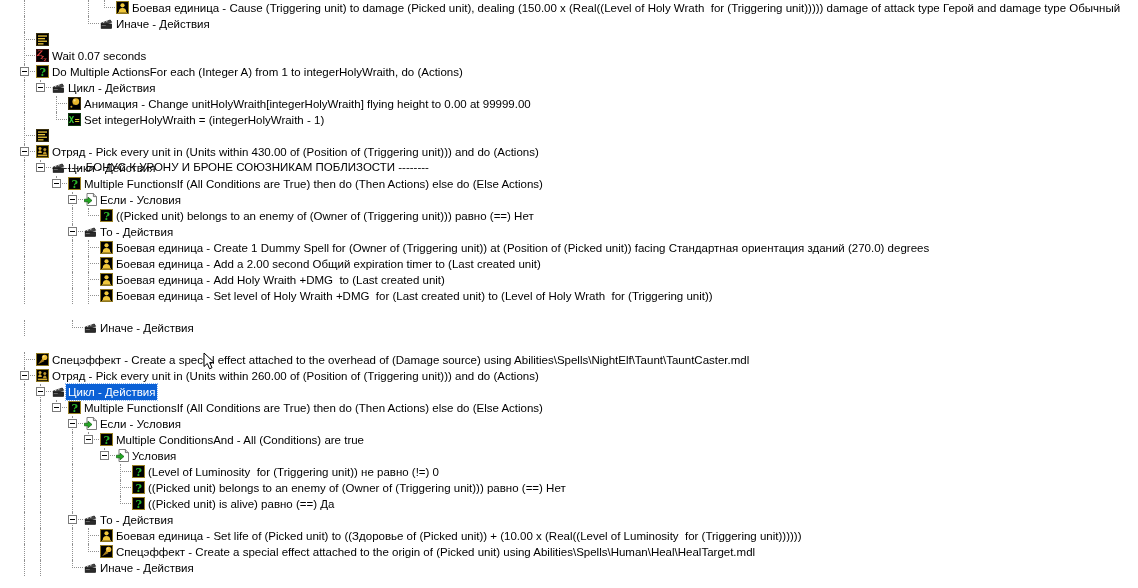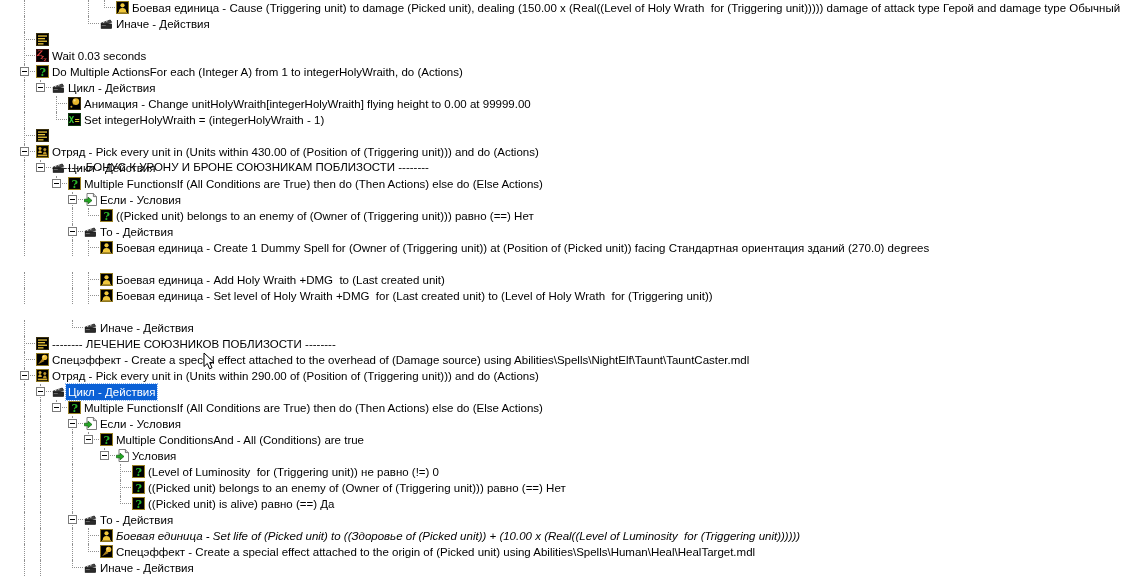--- a/index.html
+++ b/index.html
@@ -86,21 +86,21 @@
       <div class="vline" style="left: 24px; top: 0px; height: 16px;"></div>
       <div class="hstub" style="left: 24px; width: 11px;"></div>
       <span class="icon" style="left: 36px;">
         <svg width="13" height="13" viewBox="0 0 13 13">
           <rect x="0.5" y="0.5" width="12" height="12" fill="#000" stroke="#3a1010"></rect>
           <text x="1" y="7" font-family="DejaVu Serif,serif" font-style="italic" font-weight="bold" font-size="7.5" fill="#e04040">Z</text>
           <text x="4.6" y="9.6" font-family="DejaVu Serif,serif" font-style="italic" font-weight="bold" font-size="6" fill="#e04040">z</text>
           <text x="7.8" y="11.8" font-family="DejaVu Serif,serif" font-style="italic" font-weight="bold" font-size="5" fill="#e04040">z</text>
         </svg>
       </span>
-      <span class="row-text" style="left: 50px;">Wait 0.03 seconds</span>
+      <span class="row-text" style="left: 50px;">Wait 0.07 seconds</span>
     </div>
     <div class="row" style="top: 64px;">
       <div class="vline" style="left: 24px; top: 0px; height: 16px;"></div>
       <div class="hstub" style="left: 24px; width: 11px;"></div>
       <div class="ebox" style="left: 20px;">
         <div class="minus"></div>
       </div>
       <span class="icon" style="left: 36px;">
         <svg width="13" height="13" viewBox="0 0 13 13">
           <rect x="0.5" y="0.5" width="12" height="12" fill="#000" stroke="#9a8224"></rect>
@@ -275,78 +275,79 @@
       <span class="icon" style="left: 100px;">
         <svg width="13" height="13" viewBox="0 0 13 13">
           <rect x="0.5" y="0.5" width="12" height="12" fill="#000" stroke="#8f7820"></rect>
           <circle cx="6.5" cy="4.3" r="2.1" fill="#f0c83c"></circle>
           <path d="M2.7 11.3 C2.7 8.2 4.2 7 6.5 7 C8.8 7 10.3 8.2 10.3 11.3 Z" fill="#f0c83c"></path>
           <rect x="2" y="11" width="9" height="1" fill="#b08f28"></rect>
         </svg>
       </span>
       <span class="row-text" style="left: 114px;">Боевая единица - Create 1 Dummy Spell for (Owner of (Triggering unit)) at (Position of (Picked unit)) facing Стандартная ориентация зданий (270.0) degrees</span>
     </div>
-    <div class="row" style="top: 272px;">
+    <div class="row" style="top: 256px;">
       <div class="vline" style="left: 24px; top: 0px; height: 16px;"></div>
       <div class="vline" style="left: 72px; top: 0px; height: 16px;"></div>
       <div class="vline" style="left: 88px; top: 0px; height: 16px;"></div>
       <div class="hstub" style="left: 88px; width: 11px;"></div>
       <span class="icon" style="left: 100px;">
         <svg width="13" height="13" viewBox="0 0 13 13">
           <rect x="0.5" y="0.5" width="12" height="12" fill="#000" stroke="#8f7820"></rect>
           <circle cx="6.5" cy="4.3" r="2.1" fill="#f0c83c"></circle>
           <path d="M2.7 11.3 C2.7 8.2 4.2 7 6.5 7 C8.8 7 10.3 8.2 10.3 11.3 Z" fill="#f0c83c"></path>
           <rect x="2" y="11" width="9" height="1" fill="#b08f28"></rect>
         </svg>
       </span>
-      <span class="row-text" style="left: 114px;">Боевая единица - Add Holy Wraith +DMG  to (Last created unit)</span>
-    </div>
-    <div class="row" style="top: 288px;">
+      <span class="row-text" style="left: 114px;">Боевая единица - Add a 2.00 second Общий expiration timer to (Last created unit)</span>
+    </div>
+    <div class="row" style="top: 272px;">
       <div class="vline" style="left: 24px; top: 0px; height: 16px;"></div>
       <div class="vline" style="left: 72px; top: 0px; height: 16px;"></div>
       <div class="vline" style="left: 88px; top: 0px; height: 16px;"></div>
       <div class="hstub" style="left: 88px; width: 11px;"></div>
       <span class="icon" style="left: 100px;">
         <svg width="13" height="13" viewBox="0 0 13 13">
           <rect x="0.5" y="0.5" width="12" height="12" fill="#000" stroke="#8f7820"></rect>
           <circle cx="6.5" cy="4.3" r="2.1" fill="#f0c83c"></circle>
           <path d="M2.7 11.3 C2.7 8.2 4.2 7 6.5 7 C8.8 7 10.3 8.2 10.3 11.3 Z" fill="#f0c83c"></path>
           <rect x="2" y="11" width="9" height="1" fill="#b08f28"></rect>
         </svg>
       </span>
+      <span class="row-text" style="left: 114px;">Боевая единица - Add Holy Wraith +DMG  to (Last created unit)</span>
+    </div>
+    <div class="row" style="top: 288px;">
+      <div class="vline" style="left: 24px; top: 0px; height: 16px;"></div>
+      <div class="vline" style="left: 72px; top: 0px; height: 16px;"></div>
+      <div class="vline" style="left: 88px; top: 0px; height: 16px;"></div>
+      <div class="hstub" style="left: 88px; width: 11px;"></div>
+      <span class="icon" style="left: 100px;">
+        <svg width="13" height="13" viewBox="0 0 13 13">
+          <rect x="0.5" y="0.5" width="12" height="12" fill="#000" stroke="#8f7820"></rect>
+          <circle cx="6.5" cy="4.3" r="2.1" fill="#f0c83c"></circle>
+          <path d="M2.7 11.3 C2.7 8.2 4.2 7 6.5 7 C8.8 7 10.3 8.2 10.3 11.3 Z" fill="#f0c83c"></path>
+          <rect x="2" y="11" width="9" height="1" fill="#b08f28"></rect>
+        </svg>
+      </span>
       <span class="row-text" style="left: 114px;">Боевая единица - Set level of Holy Wraith +DMG  for (Last created unit) to (Level of Holy Wrath  for (Triggering unit))</span>
     </div>
     <div class="row" style="top: 320px;">
       <div class="vline" style="left: 24px; top: 0px; height: 16px;"></div>
       <div class="vline" style="left: 72px; top: 0px; height: 8px;"></div>
       <div class="hstub" style="left: 72px; width: 11px;"></div>
       <span class="icon" style="left: 84px;">
         <svg width="13" height="13" viewBox="0 0 13 13">
           <polygon points="1,6.2 10.3,3 11.6,5.3 2.3,8.5" fill="#4c4c4c" stroke="#0a0a0a" stroke-width="0.7"></polygon>
           <rect x="1.2" y="7" width="10.4" height="4.3" fill="#2b2b2b" stroke="#0a0a0a" stroke-width="0.7"></rect>
           <line x1="3" y1="5.6" x2="4.4" y2="5.1" stroke="#d8d8d8" stroke-width="0.9"></line>
           <line x1="6.2" y1="4.5" x2="7.6" y2="4" stroke="#d8d8d8" stroke-width="0.9"></line>
           <rect x="1.8" y="8" width="4" height="1" fill="#6a6a6a"></rect>
         </svg>
       </span>
       <span class="row-text" style="left: 98px;">Иначе - Действия</span>
-    </div>
-    <div class="row" style="top: 336px;">
-      <div class="vline" style="left: 24px; top: 0px; height: 16px;"></div>
-      <div class="hstub" style="left: 24px; width: 11px;"></div>
-      <span class="icon" style="left: 36px;">
-        <svg width="13" height="13" viewBox="0 0 13 13">
-          <rect x="0.5" y="0.5" width="12" height="12" fill="#000" stroke="#3a3010"></rect>
-          <rect x="2" y="2.4" width="9" height="1.3" fill="#e6c23a"></rect>
-          <rect x="2" y="5" width="7" height="1.3" fill="#e6c23a"></rect>
-          <rect x="2" y="7.6" width="9" height="1.3" fill="#e6c23a"></rect>
-          <rect x="2" y="10.2" width="5.5" height="1.3" fill="#e6c23a"></rect>
-        </svg>
-      </span>
-      <span class="row-text" style="left: 50px;">-------- ЛЕЧЕНИЕ СОЮЗНИКОВ ПОБЛИЗОСТИ --------</span>
     </div>
     <div class="row" style="top: 352px;">
       <div class="vline" style="left: 24px; top: 0px; height: 16px;"></div>
       <div class="hstub" style="left: 24px; width: 11px;"></div>
       <span class="icon" style="left: 36px;">
         <svg width="13" height="13" viewBox="0 0 13 13">
           <rect x="0.5" y="0.5" width="12" height="12" fill="#000" stroke="#8f7820"></rect>
           <polygon points="2,11.2 6.3,5.4 8.6,8" fill="#a87f1c"></polygon>
           <circle cx="8.6" cy="4.4" r="2.7" fill="#f0c038"></circle>
           <circle cx="7.7" cy="3.5" r="0.9" fill="#f8e49a"></circle>
@@ -363,21 +364,21 @@
       <span class="icon" style="left: 36px;">
         <svg width="13" height="13" viewBox="0 0 13 13">
           <rect x="0.5" y="0.5" width="12" height="12" fill="#000" stroke="#8f7820"></rect>
           <circle cx="4" cy="3.4" r="1.5" fill="#d8ae30"></circle>
           <path d="M2.2 8 C2.2 6 3 5.2 4 5.2 C5 5.2 5.8 6 5.8 8 Z" fill="#d8ae30"></path>
           <circle cx="8.8" cy="4.6" r="1.5" fill="#b8922a"></circle>
           <path d="M7 9.2 C7 7.2 7.8 6.4 8.8 6.4 C9.8 6.4 10.6 7.2 10.6 9.2 Z" fill="#b8922a"></path>
           <rect x="1.8" y="9.6" width="9.4" height="1.6" fill="#d8ae30"></rect>
         </svg>
       </span>
-      <span class="row-text" style="left: 50px;">Отряд - Pick every unit in (Units within 290.00 of (Position of (Triggering unit))) and do (Actions)</span>
+      <span class="row-text" style="left: 50px;">Отряд - Pick every unit in (Units within 260.00 of (Position of (Triggering unit))) and do (Actions)</span>
     </div>
     <div class="row" style="top: 384px;">
       <div class="vline" style="left: 24px; top: 0px; height: 16px;"></div>
       <div class="vline" style="left: 40px; top: 0px; height: 16px;"></div>
       <div class="hstub" style="left: 40px; width: 11px;"></div>
       <div class="ebox" style="left: 36px;">
         <div class="minus"></div>
       </div>
       <span class="icon" style="left: 52px;">
         <svg width="13" height="13" viewBox="0 0 13 13">
@@ -526,21 +527,21 @@
       <div class="vline" style="left: 88px; top: 0px; height: 16px;"></div>
       <div class="hstub" style="left: 88px; width: 11px;"></div>
       <span class="icon" style="left: 100px;">
         <svg width="13" height="13" viewBox="0 0 13 13">
           <rect x="0.5" y="0.5" width="12" height="12" fill="#000" stroke="#8f7820"></rect>
           <circle cx="6.5" cy="4.3" r="2.1" fill="#f0c83c"></circle>
           <path d="M2.7 11.3 C2.7 8.2 4.2 7 6.5 7 C8.8 7 10.3 8.2 10.3 11.3 Z" fill="#f0c83c"></path>
           <rect x="2" y="11" width="9" height="1" fill="#b08f28"></rect>
         </svg>
       </span>
-      <span class="row-text" style="left: 114px; font-style: italic;">Боевая единица - Set life of (Picked unit) to ((Здоровье of (Picked unit)) + (10.00 x (Real((Level of Luminosity  for (Triggering unit))))))</span>
+      <span class="row-text" style="left: 114px;">Боевая единица - Set life of (Picked unit) to ((Здоровье of (Picked unit)) + (10.00 x (Real((Level of Luminosity  for (Triggering unit))))))</span>
     </div>
     <div class="row" style="top: 544px;">
       <div class="vline" style="left: 24px; top: 0px; height: 16px;"></div>
       <div class="vline" style="left: 40px; top: 0px; height: 16px;"></div>
       <div class="vline" style="left: 72px; top: 0px; height: 16px;"></div>
       <div class="vline" style="left: 88px; top: 0px; height: 8px;"></div>
       <div class="hstub" style="left: 88px; width: 11px;"></div>
       <span class="icon" style="left: 100px;">
         <svg width="13" height="13" viewBox="0 0 13 13">
           <rect x="0.5" y="0.5" width="12" height="12" fill="#000" stroke="#8f7820"></rect>

